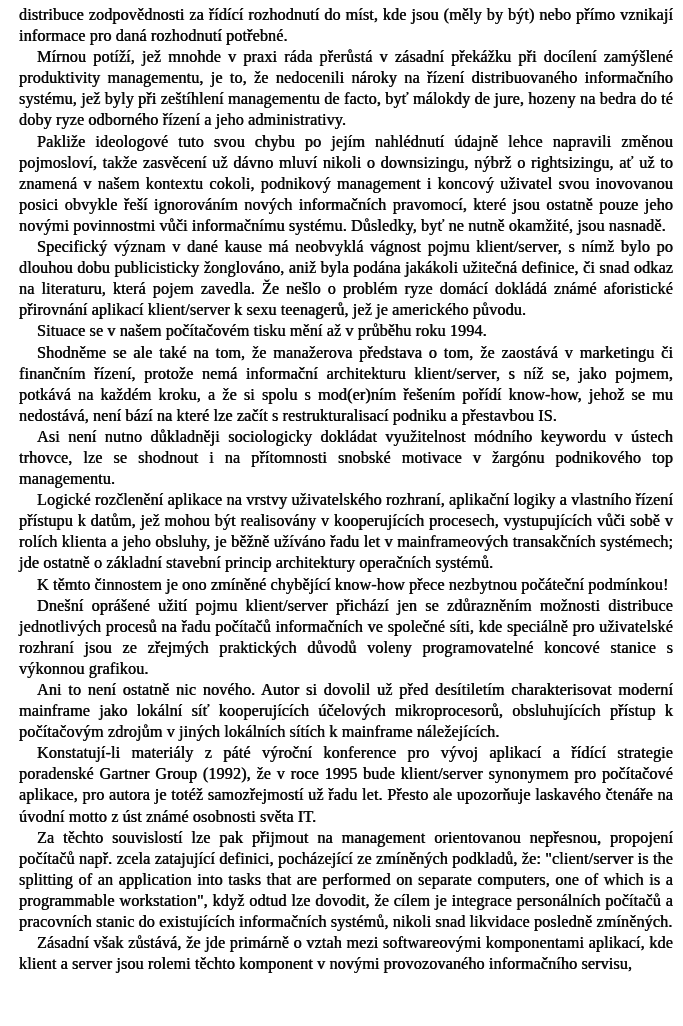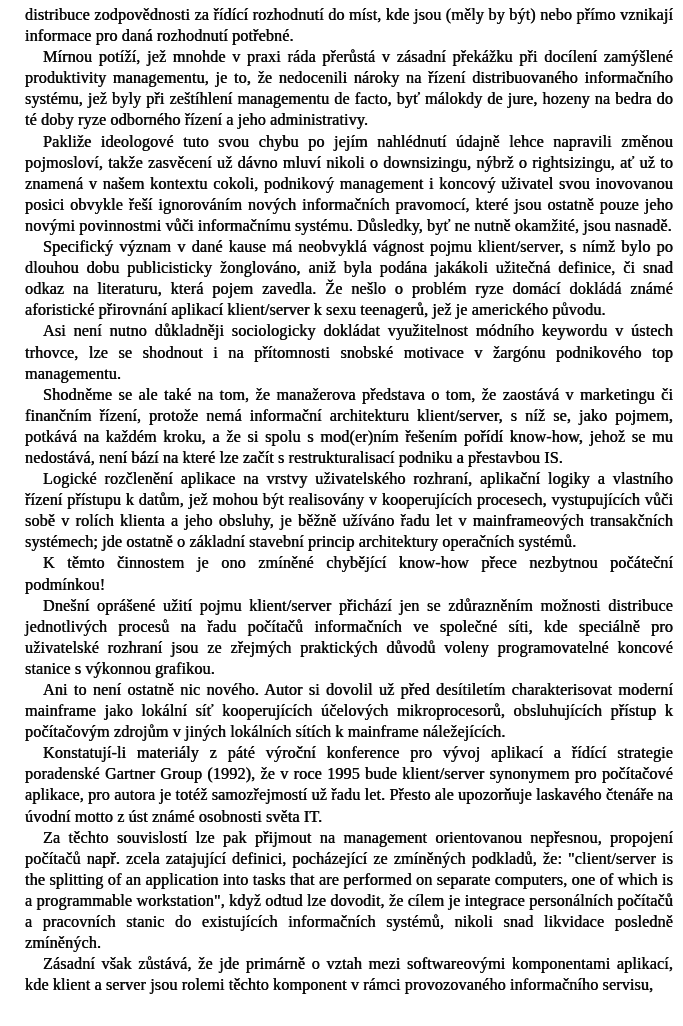--- a/index.html
+++ b/index.html
@@ -9,21 +9,21 @@
   }
   body {
     width: 683px;
     height: 1026px;
     overflow: hidden;
   }
   .page {
     box-sizing: border-box;
     width: 683px;
     height: 1026px;
-    padding: 5px 10px 0 25px;
+    padding: 5px 10px 0 19px;
     font-family: "Liberation Serif", "DejaVu Serif", serif;
     font-size: 16.2px;
     line-height: 21.1px;
     color: #0a0a0a;
     text-align: justify;
     letter-spacing: 0.1px;
   }
   .para {
     margin: 0;
     text-indent: 18px;
@@ -35,22 +35,23 @@
   }
 </style>
 </head>
 <body>
 
 <div class="page">
   <p class="para cont">distribuce zodpovědnosti za řídící rozhodnutí do míst, kde jsou (měly by být) nebo přímo vznikají informace pro daná rozhodnutí potřebné.</p>
   <p class="para">Mírnou potíží, jež mnohde v praxi ráda přerůstá v zásadní překážku při docílení zamýšlené produktivity managementu, je to, že nedocenili nároky na řízení distribuovaného informačního systému, jež byly při zeštíhlení managementu de facto, byť málokdy de jure, hozeny na bedra do té doby ryze odborného řízení a jeho administrativy.</p>
   <p class="para">Pakliže ideologové tuto svou chybu po jejím nahlédnutí údajně lehce napravili změnou pojmosloví, takže zasvěcení už dávno mluví nikoli o downsizingu, nýbrž o rightsizingu, ať už to znamená v našem kontextu cokoli, podnikový management i koncový uživatel svou inovovanou posici obvykle řeší ignorováním nových informačních pravomocí, které jsou ostatně pouze jeho novými povinnostmi vůči informačnímu systému. Důsledky, byť ne nutně okamžité, jsou nasnadě.</p>
   <p class="para">Specifický význam v dané kause má neobvyklá vágnost pojmu klient/server, s nímž bylo po dlouhou dobu publicisticky žonglováno, aniž byla podána jakákoli užitečná definice, či snad odkaz na literaturu, která pojem zavedla. Že nešlo o problém ryze domácí dokládá známé aforistické přirovnání aplikací klient/server k sexu teenagerů, jež je amerického původu.</p>
+  <p class="para">Situace se v našem počítačovém tisku mění až v průběhu roku 1994.</p>
+  <p class="para">Shodněme se ale také na tom, že manažerova představa o tom, že zaostává v marketingu či finančním řízení, protože nemá informační architekturu klient/server, s níž se, jako pojmem, potkává na každém kroku, a že si spolu s mod(er)ním řešením pořídí know-how, jehož se mu nedostává, není bází na které lze začít s restrukturalisací podniku a přestavbou IS.</p>
   <p class="para">Asi není nutno důkladněji sociologicky dokládat využitelnost módního keywordu v ústech trhovce, lze se shodnout i na přítomnosti snobské motivace v žargónu podnikového top managementu.</p>
-  <p class="para">Shodněme se ale také na tom, že manažerova představa o tom, že zaostává v marketingu či finančním řízení, protože nemá informační architekturu klient/server, s níž se, jako pojmem, potkává na každém kroku, a že si spolu s mod(er)ním řešením pořídí know-how, jehož se mu nedostává, není bází na které lze začít s restrukturalisací podniku a přestavbou IS.</p>
   <p class="para">Logické rozčlenění aplikace na vrstvy uživatelského rozhraní, aplikační logiky a vlastního řízení přístupu k datům, jež mohou být realisovány v kooperujících procesech, vystupujících vůči sobě v rolích klienta a jeho obsluhy, je běžně užíváno řadu let v mainframeových transakčních systémech; jde ostatně o základní stavební princip architektury operačních systémů.</p>
   <p class="para">K těmto činnostem je ono zmíněné chybějící know-how přece nezbytnou počáteční podmínkou!</p>
   <p class="para">Dnešní oprášené užití pojmu klient/server přichází jen se zdůrazněním možnosti distribuce jednotlivých procesů na řadu počítačů informačních ve společné síti, kde speciálně pro uživatelské rozhraní jsou ze zřejmých praktických důvodů voleny programovatelné koncové stanice s výkonnou grafikou.</p>
   <p class="para">Ani to není ostatně nic nového. Autor si dovolil už před desítiletím charakterisovat moderní mainframe jako lokální síť kooperujících účelových mikroprocesorů, obsluhujících přístup k počítačovým zdrojům v jiných lokálních sítích k mainframe náležejících.</p>
   <p class="para">Konstatují-li materiály z páté výroční konference pro vývoj aplikací a řídící strategie poradenské Gartner Group (1992), že v roce 1995 bude klient/server synonymem pro počítačové aplikace, pro autora je totéž samozřejmostí už řadu let. Přesto ale upozorňuje laskavého čtenáře na úvodní motto z úst známé osobnosti světa IT.</p>
   <p class="para">Za těchto souvislostí lze pak přijmout na management orientovanou nepřesnou, propojení počítačů např. zcela zatajující definici, pocházející ze zmíněných podkladů, že: "client/server is the splitting of an application into tasks that are performed on separate computers, one of which is a programmable workstation", když odtud lze dovodit, že cílem je integrace personálních počítačů a pracovních stanic do existujících informačních systémů, nikoli snad likvidace posledně zmíněných.</p>
-  <p class="para">Zásadní však zůstává, že jde primárně o vztah mezi softwareovými komponentami aplikací, kde klient a server jsou rolemi těchto komponent v rámci provozovaného informačního servisu,</p>
+  <p class="para">Zásadní však zůstává, že jde primárně o vztah mezi softwareovými komponentami aplikací, kde klient a server jsou rolemi těchto komponent v novými provozovaného informačního servisu,</p>
 </div>
 
 </body></html>

